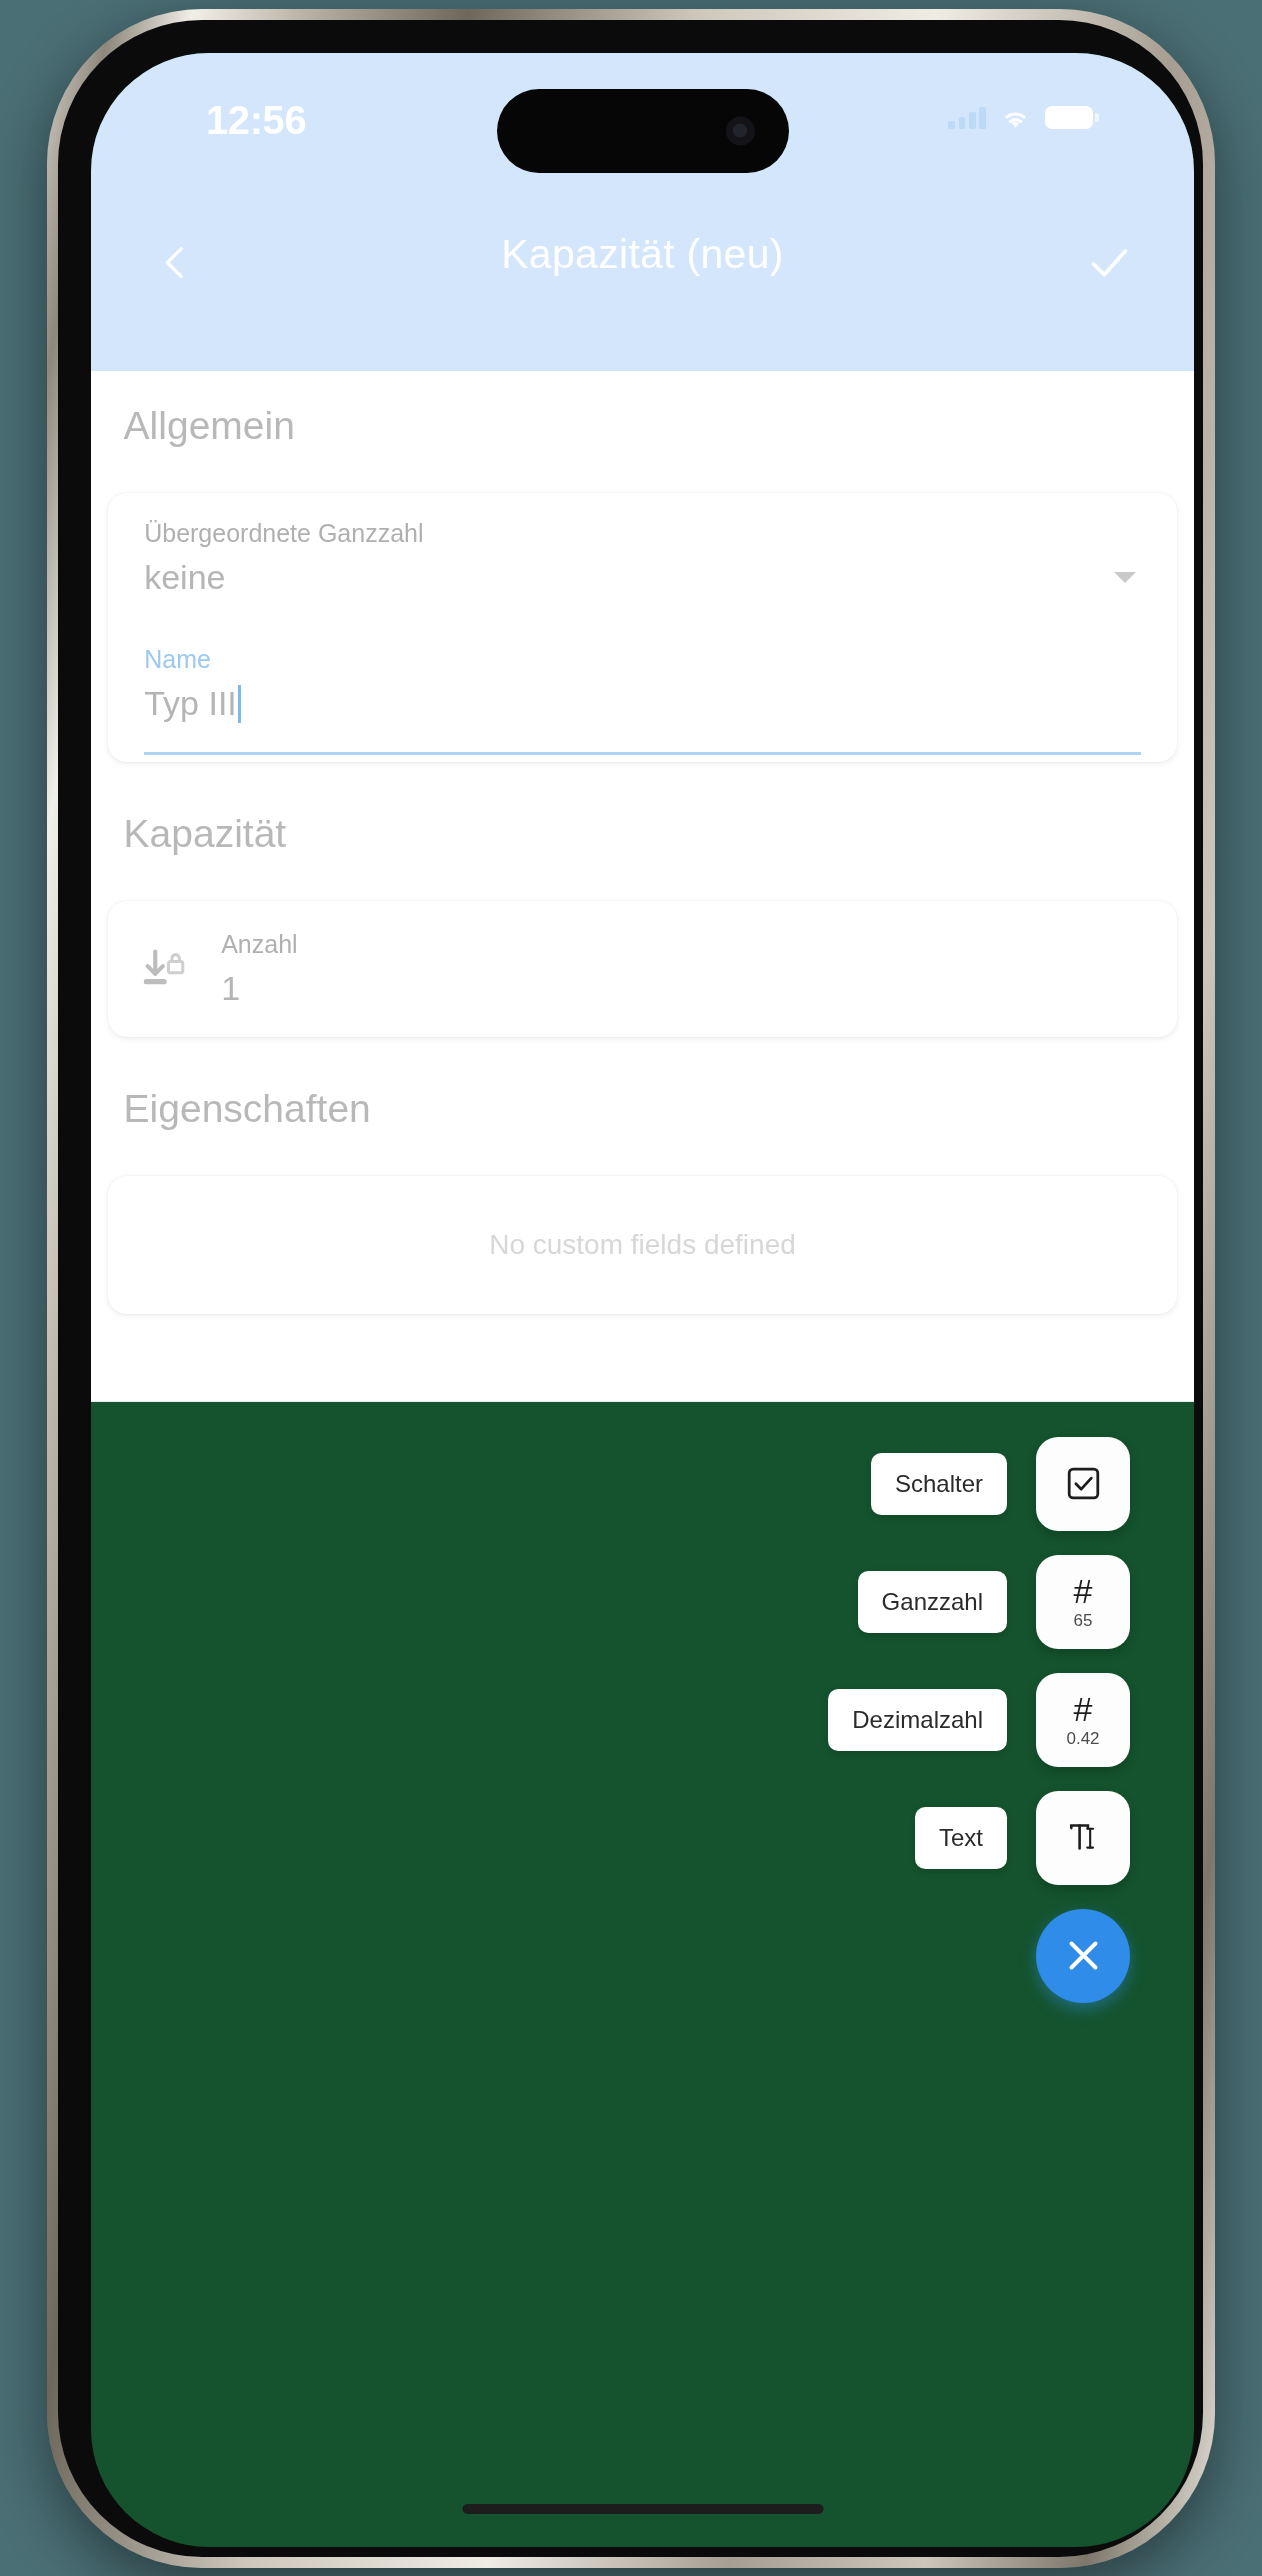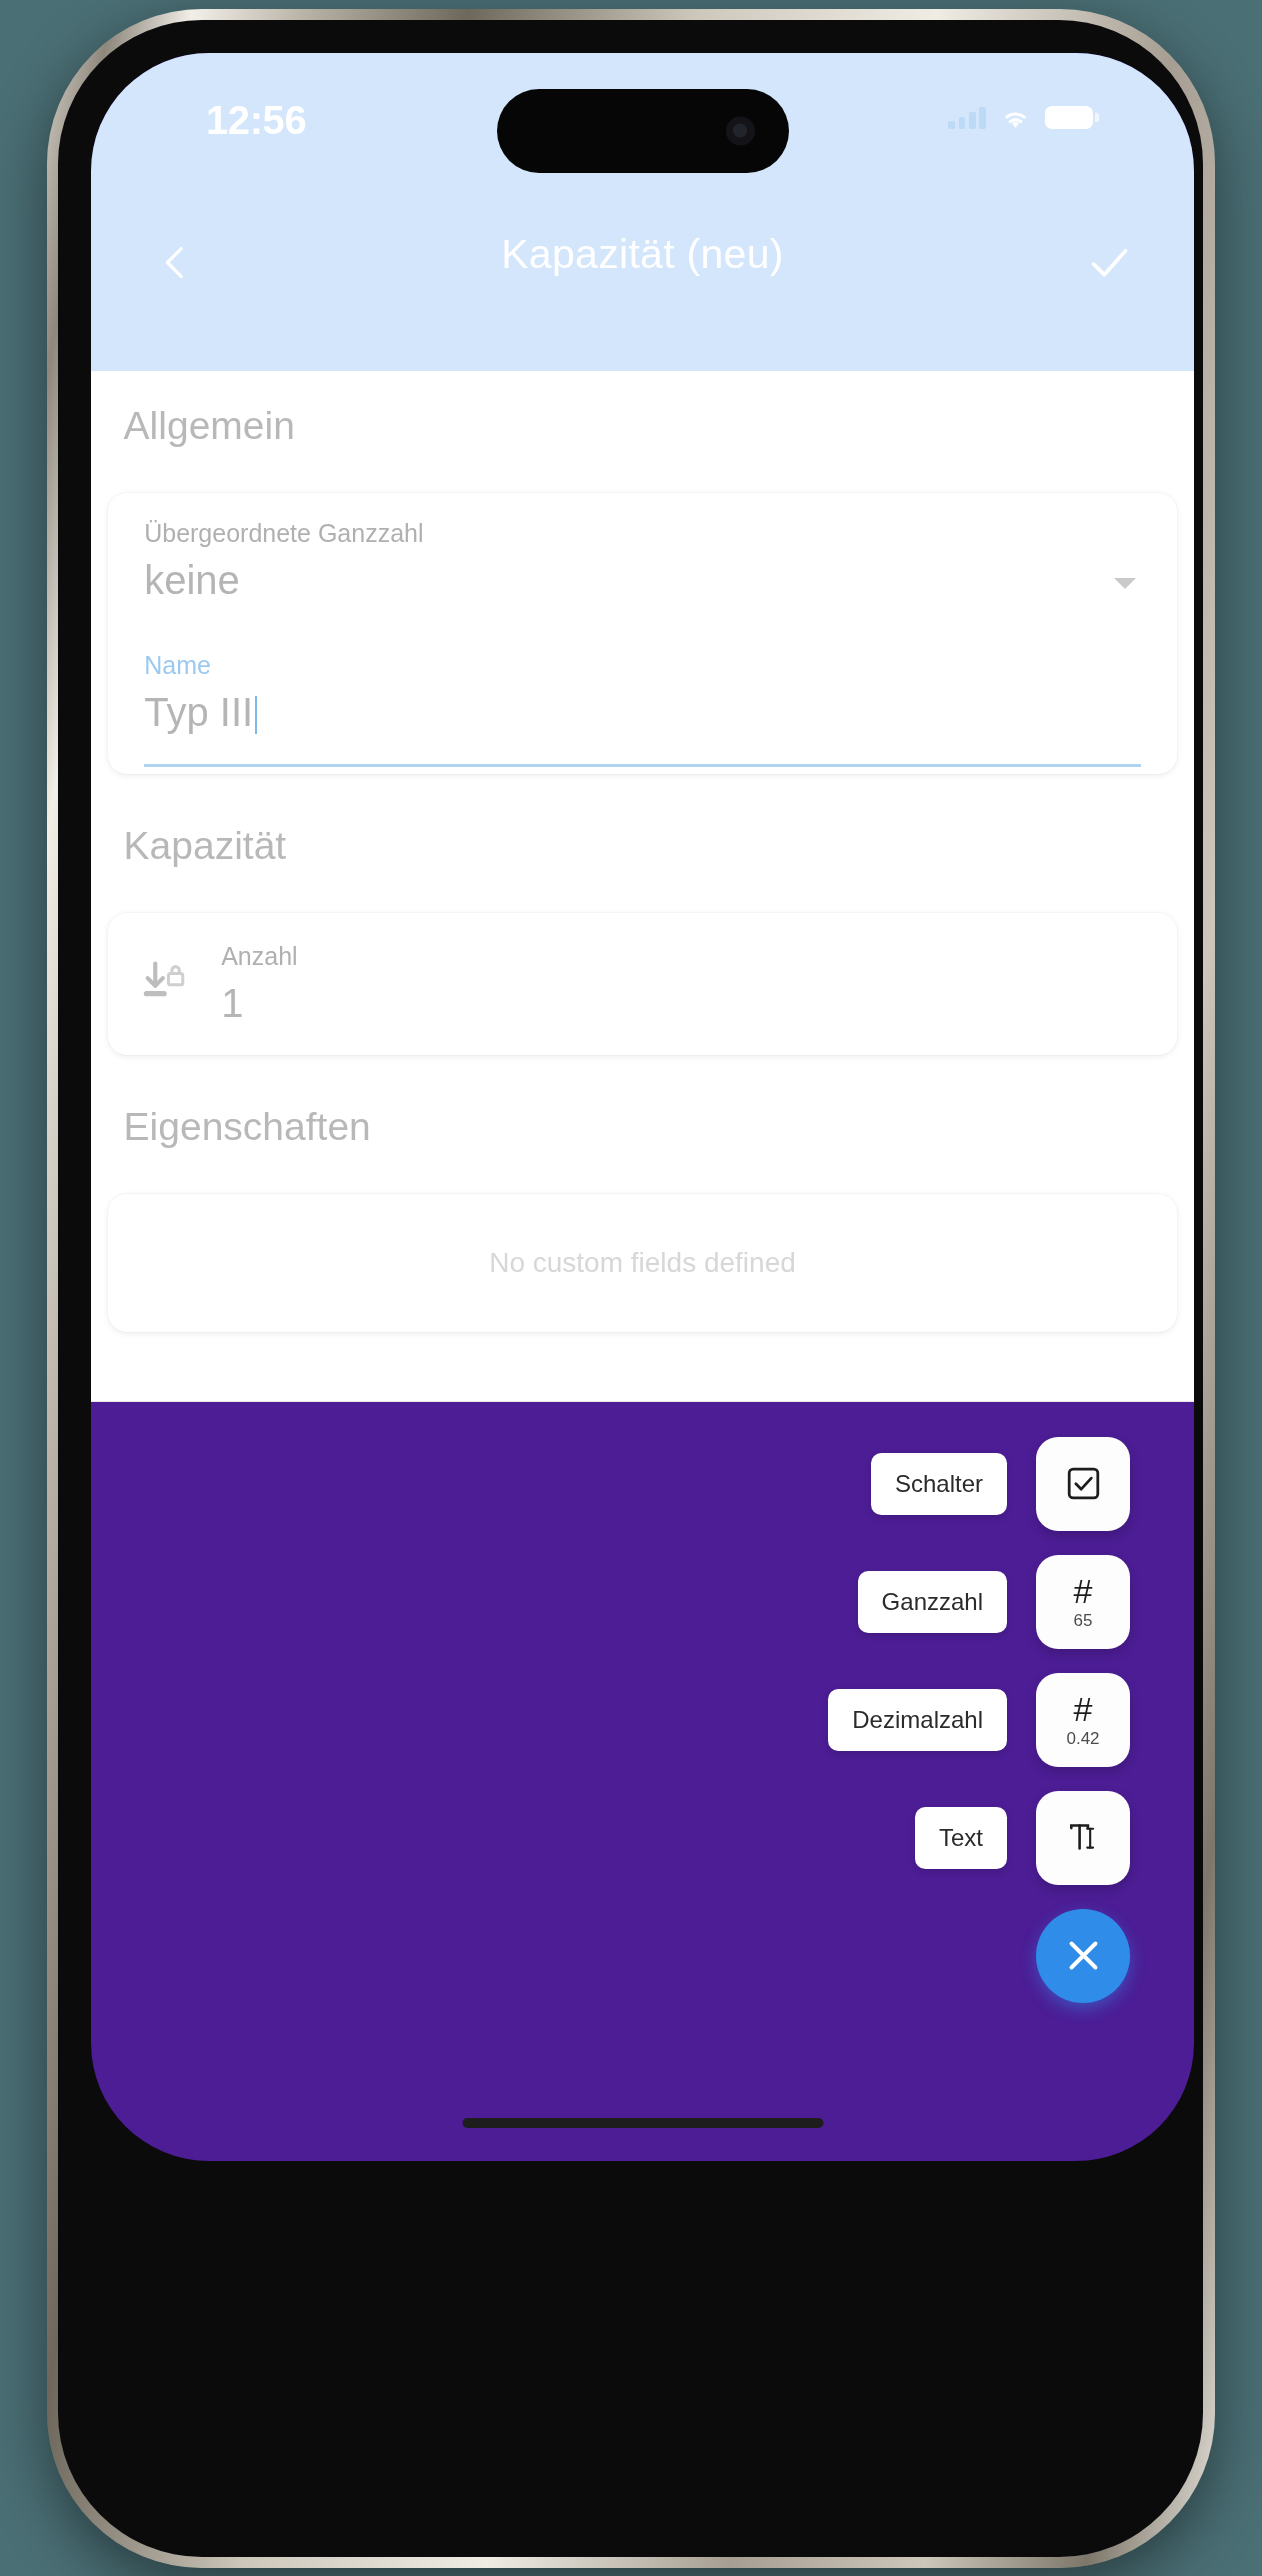--- a/index.html
+++ b/index.html
@@ -33,24 +33,24 @@
     width: 1145px;
     height: 2537px;
     border-radius: 144px;
     background: #0b0b0c;
   }
   #screen {
     position: absolute;
     left: 33px;
     top: 33px;
     width: 1103px;
-    height: 2108px;
+    height: 2494px;
     border-radius: 118px;
     overflow: hidden;
-    background: #4c1d95;
+    background: #14532d;
   }
 
   
   .side-btn {
     position: absolute;
     background: linear-gradient(180deg,#cfcabf,#8d867a 40%,#e6e2d9 75%,#9b9488);
     border-radius: 3.4px;
   }
   #btn-silence { left: 41px; top: 447px;  width: 7.7px;  height: 96px; }
   #btn-volup   { left: 39px; top: 601px;  width: 9.4px; height: 163px; }
@@ -190,21 +190,21 @@
     box-shadow: 0 1.7px 6px rgba(0,0,0,0.07), 0 0 0 0.9px rgba(0,0,0,0.018);
   }
   .field-row { padding: 26px 36px 22px 36px; position: relative; }
   .field-label {
     font-size: 25px;
     color: #b0b0b0;
     margin-bottom: 10.3px;
   }
   .field-label.accent { color: #9cc9f0; }
   .field-value {
-    font-size: 40px;
+    font-size: 34px;
     color: #b5b5b5;
     font-weight: 300;
   }
   .dropdown-arrow {
     position: absolute;
     right: 41px;
     bottom: 36px;
     width: 0; height: 0;
     border-left: 11px solid transparent;
     border-right: 11px solid transparent;

